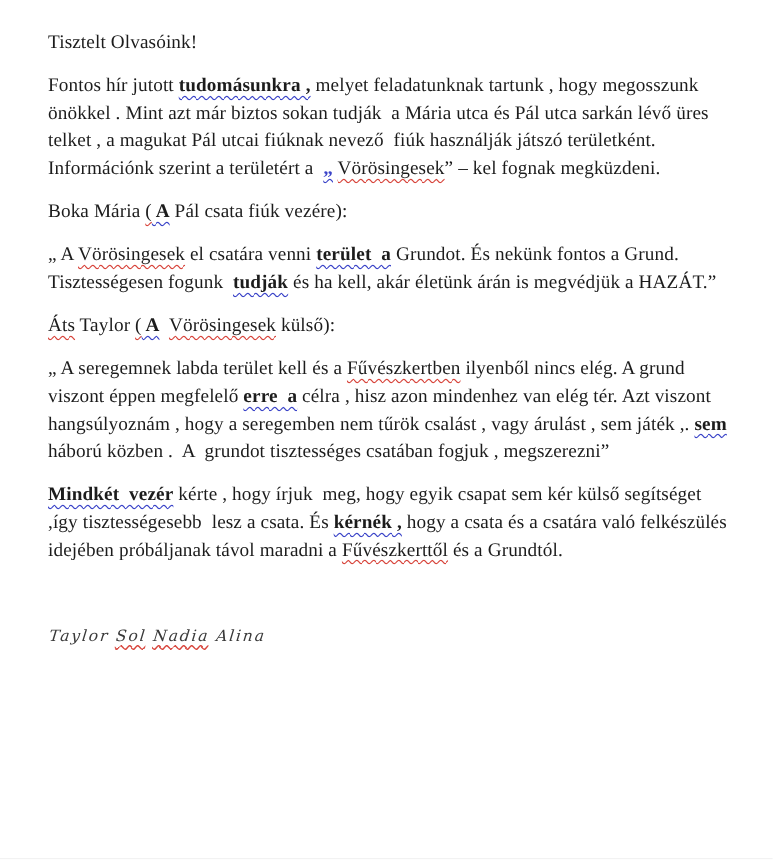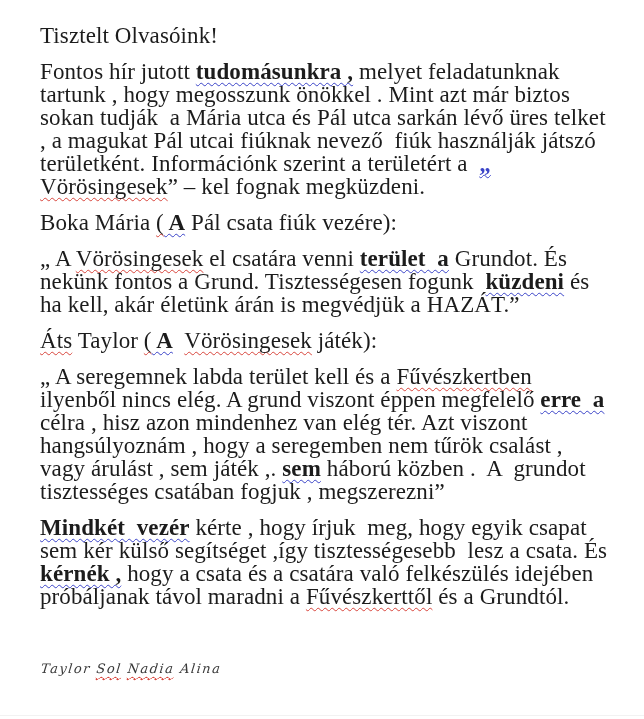--- a/index.html
+++ b/index.html
@@ -13,21 +13,21 @@
     overflow: hidden;
     position: relative;
   }
   .page {
     padding: 24px 34px 0 40px;
     width: 644px;
     height: 719px;
   }
   .doc-body { width: 570px; }
   .para {
-    font-size: 23px;
+    font-size: 16px;
     line-height: 23px;
     white-space: pre-wrap;
     margin-bottom: 13px;
     letter-spacing: 0.1px;
   }
   .para.gap-lg { margin-top: 9px; }
   .para.signature {
     margin-top: 52px;
     font-family: "DejaVu Serif", cursive, serif;
     font-style: italic;
@@ -55,20 +55,20 @@
   }
 </style>
 </head>
 <body>
 
 <div class="page">
   <div class="doc-body">
       <div class="para"><span>Tisztelt Olvasóink!</span></div>
       <div class="para"><span>Fontos hír jutott </span><span class="sq-blue">tudomásunkra ,</span><span> melyet feladatunknak tartunk , hogy megosszunk önökkel . Mint azt már biztos sokan tudják  a Mária utca és Pál utca sarkán lévő üres telket , a magukat Pál utcai fiúknak nevező  fiúk használják játszó területként. Információnk szerint a területért a  </span><span class="sq-blue" style="color: rgb(59, 68, 200);">„</span><span> </span><span class="sq-red">Vörösingesek</span><span>” – kel fognak megküzdeni.</span></div>
       <div class="para"><span>Boka Mária </span><span class="sq-red">(</span><span class="sq-blue"> A</span><span> Pál csata fiúk vezére):</span></div>
-      <div class="para"><span>„ A </span><span class="sq-red">Vörösingesek</span><span> el csatára venni </span><span class="sq-blue">terület  a</span><span> Grundot. És nekünk fontos a Grund. Tisztességesen fogunk  </span><span class="sq-blue">küzdeni</span><span> és ha kell, akár életünk árán is megvédjük a HAZÁT.”</span></div>
-      <div class="para"><span class="sq-red">Áts</span><span> Taylor </span><span class="sq-red">(</span><span class="sq-blue"> A</span><span>  </span><span class="sq-red">Vörösingesek</span><span> játék):</span></div>
+      <div class="para"><span>„ A </span><span class="sq-red">Vörösingesek</span><span> el csatára venni </span><span class="sq-blue">terület  a</span><span> Grundot. És nekünk fontos a Grund. Tisztességesen fogunk  </span><span class="sq-blue">tudják</span><span> és ha kell, akár életünk árán is megvédjük a HAZÁT.”</span></div>
+      <div class="para"><span class="sq-red">Áts</span><span> Taylor </span><span class="sq-red">(</span><span class="sq-blue"> A</span><span>  </span><span class="sq-red">Vörösingesek</span><span> külső):</span></div>
       <div class="para"><span>„ A seregemnek labda terület kell és a </span><span class="sq-red">Fűvészkertben</span><span> ilyenből nincs elég. A grund viszont éppen megfelelő </span><span class="sq-blue">erre  a</span><span> célra , hisz azon mindenhez van elég tér. Azt viszont hangsúlyoznám , hogy a seregemben nem tűrök csalást , vagy árulást , sem játék ,. </span><span class="sq-blue">sem</span><span> háború közben .  A  grundot tisztességes csatában fogjuk , megszerezni”</span></div>
       <div class="para gap-lg"><span class="sq-blue">Mindkét  vezér</span><span> kérte , hogy írjuk  meg, hogy egyik csapat sem kér külső segítséget ,így tisztességesebb  lesz a csata. És </span><span class="sq-blue">kérnék ,</span><span> hogy a csata és a csatára való felkészülés idejében próbáljanak távol maradni a </span><span class="sq-red">Fűvészkerttől</span><span> és a Grundtól.</span></div>
       <div class="para signature"><span>Taylor </span><span class="sq-red">Sol</span><span> </span><span class="sq-red">Nadia</span><span> Alina</span></div>
     </div>
 </div>
 <div class="page-bottom-edge"></div>
 
 </body></html>

